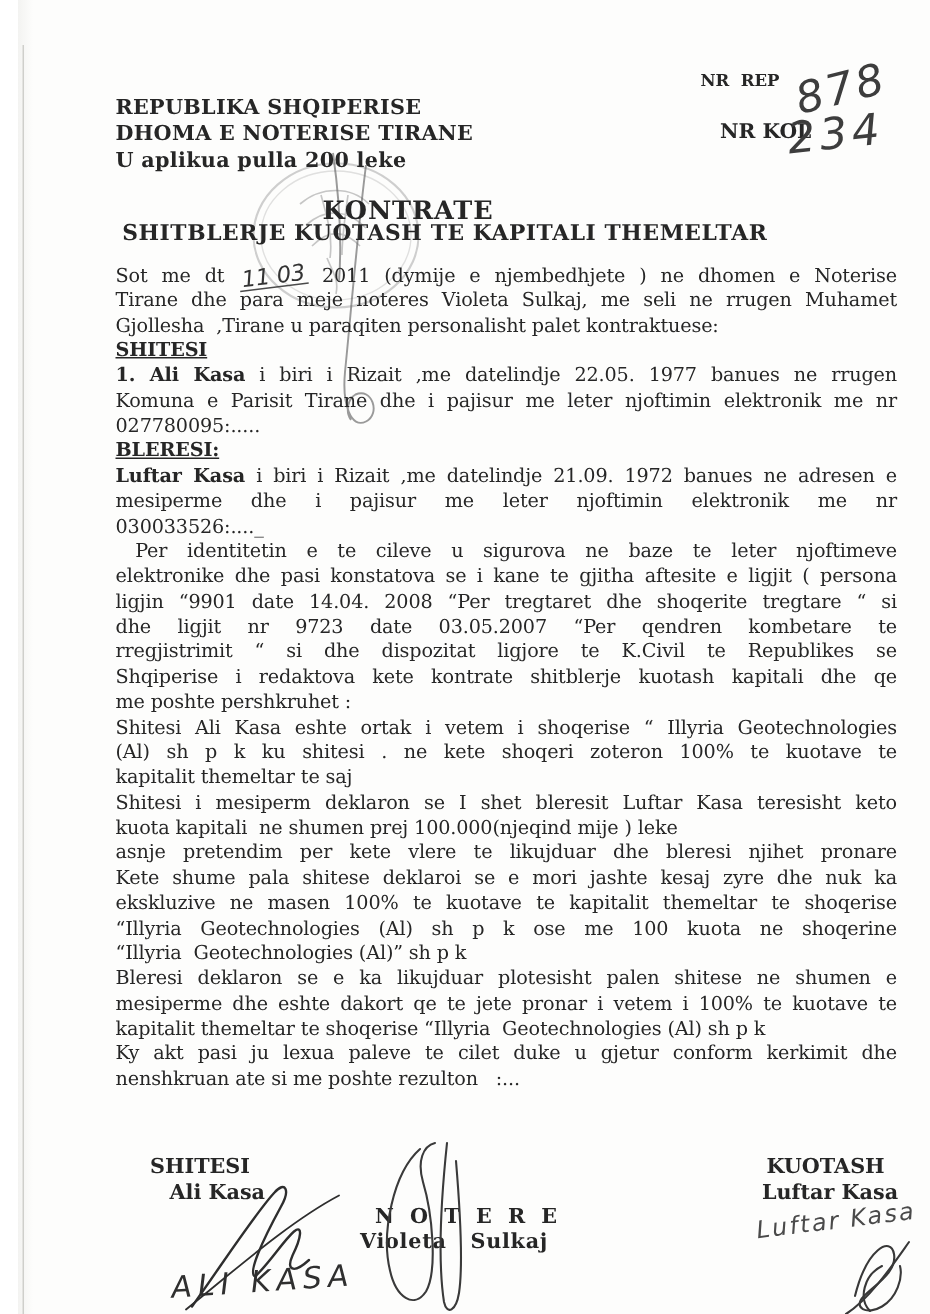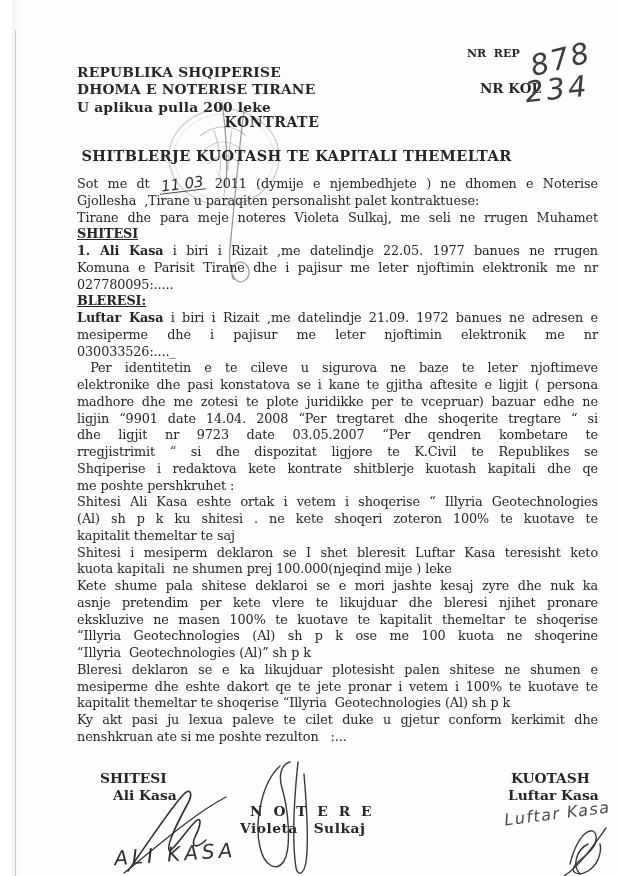--- a/index.html
+++ b/index.html
@@ -8,21 +8,21 @@
     background:linear-gradient(90deg,#f3f3f1 0px,#fdfdfc 10px,#fdfdfc 612px,#f7f7f5 620px);
     font-family:"DejaVu Serif",serif;color:#262626;margin-left:12px;
   }
   .scan-line{position:absolute;left:3px;top:30px;width:1px;height:846px;background:#cfcfcb;}
   .org-block{position:absolute;left:65px;top:64px;font-weight:bold;font-size:13.8px;line-height:17.4px;letter-spacing:.2px;white-space:pre;}
   .nr-rep-label{position:absolute;left:455px;top:47px;font-weight:bold;font-size:11px;white-space:pre;}
   .nr-kol-label{position:absolute;left:468px;top:80px;font-weight:bold;font-size:13.5px;white-space:pre;}
   .hw{font-family:"DejaVu Sans",sans-serif;font-style:italic;color:#3d3d3d;}
   .nr-rep-value{position:absolute;left:518px;top:42px;font-size:29px;transform:rotate(-14deg);letter-spacing:2px;}
   .nr-kol-value{position:absolute;left:513px;top:72px;font-size:29px;transform:rotate(-6deg);letter-spacing:3px;}
-  .title1{position:absolute;left:0;top:114px;width:520px;text-align:center;font-weight:bold;font-size:14px;letter-spacing:.6px;}
+  .title1{position:absolute;left:0;top:131px;width:520px;text-align:center;font-weight:bold;font-size:17px;letter-spacing:.6px;}
   .title2{position:absolute;left:0;top:147px;width:569px;text-align:center;font-weight:bold;font-size:14.5px;letter-spacing:.4px;}
   .body-text{position:absolute;left:65px;top:176px;width:521px;}
   .line{height:16.75px;line-height:16.75px;font-size:12.8px;white-space:pre-wrap;letter-spacing:-.1px;}
   .line.just{text-align:justify;text-align-last:justify;}
   .b{font-weight:bold;}
   .u{text-decoration:underline;}
   .hw-date{display:inline-block;font-family:"DejaVu Sans",sans-serif;font-style:italic;font-size:15px;color:#333;
     transform:rotate(-7deg) translateY(1px);border-bottom:1.2px solid #4a4a4a;padding:0 2px;line-height:14px;}
   .sig{position:absolute;font-weight:bold;font-size:13.8px;white-space:pre;}
   .sig-seller-heading{left:88px;top:770px;}
@@ -60,45 +60,44 @@
   <div class="nr-rep-label">NR  REP</div>
   <div class="nr-kol-label">NR KOL</div>
   <div class="hw nr-rep-value">878</div>
   <div class="hw nr-kol-value">234</div>
 
   <div class="title1">KONTRATE</div>
   <div class="title2">SHITBLERJE  KUOTASH TE KAPITALI THEMELTAR</div>
 
   <div class="body-text">
       <div class="line just"><span>Sot me dt </span><span class="hw-date">11 03</span><span> 2011 (dymije e njembedhjete ) ne dhomen e Noterise</span></div>
+      <div class="line just"><span>Tirane dhe para meje noteres Violeta Sulkaj, me seli ne rrugen Muhamet</span></div>
       <div class="line"><span>Gjollesha  ,Tirane u paraqiten personalisht palet kontraktuese:</span></div>
-      <div class="line just"><span>Tirane dhe para meje noteres Violeta Sulkaj, me seli ne rrugen Muhamet</span></div>
       <div class="line"><span class="b u">SHITESI</span></div>
       <div class="line just"><span class="b">1. Ali Kasa</span><span> i biri i Rizait ,me datelindje 22.05. 1977 banues ne rrugen</span></div>
       <div class="line just"><span>Komuna e Parisit Tirane dhe i pajisur me leter njoftimin elektronik me nr</span></div>
       <div class="line"><span>027780095:.....</span></div>
       <div class="line"><span class="b u">BLERESI:</span></div>
       <div class="line just"><span class="b">Luftar Kasa</span><span> i biri i Rizait ,me datelindje 21.09. 1972 banues ne adresen e</span></div>
       <div class="line just"><span>mesiperme dhe i pajisur me leter njoftimin elektronik me nr</span></div>
       <div class="line"><span>030033526:...._</span></div>
       <div class="line just"><span> Per identitetin e te cileve u sigurova ne baze te leter njoftimeve</span></div>
       <div class="line just"><span>elektronike dhe pasi konstatova se i kane te gjitha aftesite e ligjit ( persona</span></div>
-      <div class="line just"><span>madhore dhe me zotesi te plote juridikke per te vcepruar) bazuar edhe ne</span></div>
       <div class="line just"><span>ligjin “9901 date 14.04. 2008 “Per tregtaret dhe shoqerite tregtare “ si</span></div>
       <div class="line just"><span>dhe ligjit nr 9723 date 03.05.2007 “Per qendren kombetare te</span></div>
       <div class="line just"><span>rregjistrimit “ si dhe dispozitat ligjore te K.Civil te Republikes se</span></div>
       <div class="line just"><span>Shqiperise i redaktova kete kontrate shitblerje kuotash kapitali dhe qe</span></div>
       <div class="line"><span>me poshte pershkruhet :</span></div>
       <div class="line just"><span>Shitesi Ali Kasa eshte ortak i vetem i shoqerise “ Illyria Geotechnologies</span></div>
       <div class="line just"><span>(Al) sh p k ku shitesi . ne kete shoqeri zoteron 100% te kuotave te</span></div>
       <div class="line"><span>kapitalit themeltar te saj</span></div>
       <div class="line just"><span>Shitesi i mesiperm deklaron se I shet bleresit Luftar Kasa teresisht keto</span></div>
       <div class="line"><span>kuota kapitali  ne shumen prej 100.000(njeqind mije ) leke</span></div>
+      <div class="line just"><span>asnje pretendim per kete vlere te likujduar dhe bleresi njihet pronare</span></div>
       <div class="line just"><span>Kete shume pala shitese deklaroi se e mori jashte kesaj zyre dhe nuk ka</span></div>
-      <div class="line just"><span>asnje pretendim per kete vlere te likujduar dhe bleresi njihet pronare</span></div>
       <div class="line just"><span>ekskluzive ne masen 100% te kuotave te kapitalit themeltar te shoqerise</span></div>
       <div class="line just"><span>“Illyria Geotechnologies (Al) sh p k ose me 100 kuota ne shoqerine</span></div>
       <div class="line"><span>“Illyria  Geotechnologies (Al)” sh p k</span></div>
       <div class="line just"><span>Bleresi deklaron se e ka likujduar plotesisht palen shitese ne shumen e</span></div>
       <div class="line just"><span>mesiperme dhe eshte dakort qe te jete pronar i vetem i 100% te kuotave te</span></div>
       <div class="line"><span>kapitalit themeltar te shoqerise “Illyria  Geotechnologies (Al) sh p k</span></div>
       <div class="line just"><span>Ky akt pasi ju lexua paleve te cilet duke u gjetur conform kerkimit dhe</span></div>
       <div class="line"><span>nenshkruan ate si me poshte rezulton   :...</span></div>
     </div>
 

